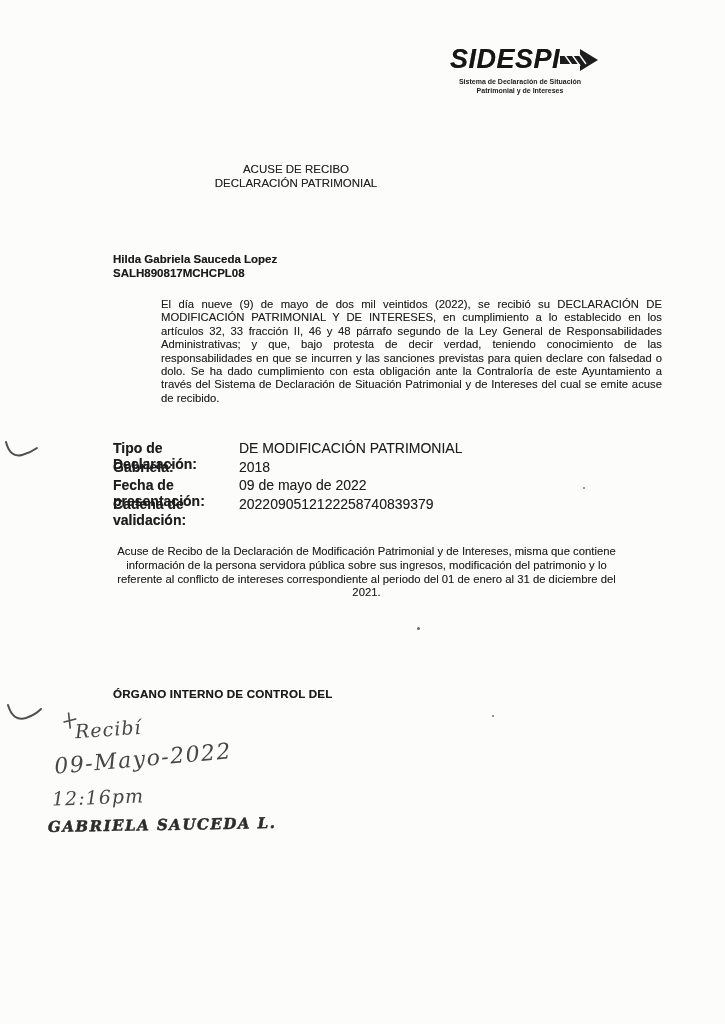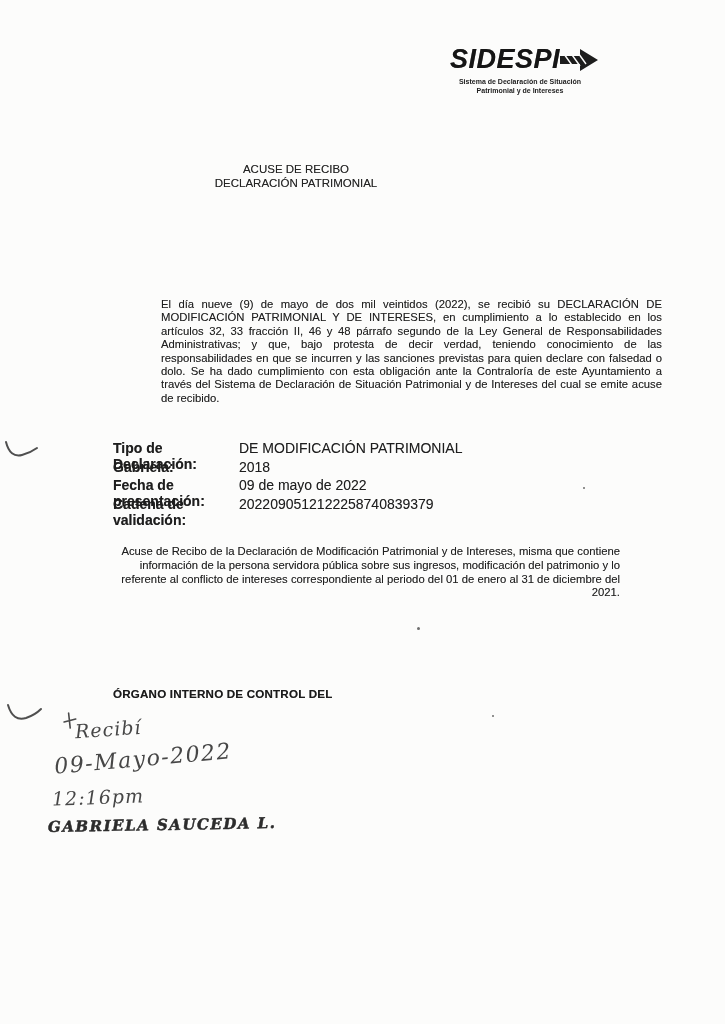--- a/index.html
+++ b/index.html
@@ -85,21 +85,21 @@
     top: 298px;
     width: 501px;
     line-height: 13.4px;
     text-align: justify;
     margin-left: 48px;
   }
   .para2 {
     top: 545px;
     width: 507px;
     line-height: 13.8px;
-    text-align: right;
+    text-align: center;
   }
 
   
   .fields {
     position: absolute;
     top: 440px;
     left: 113px;
     width: 420px;
     font-size: 14px;
     color: #1e1e1e;
@@ -205,20 +205,24 @@
       <div>Sistema de Declaración de Situación</div>
       <div>Patrimonial y de Intereses</div>
     </div>
   </div>
 
   <div class="doc-title">
     <div>ACUSE DE RECIBO</div>
     <div>DECLARACIÓN PATRIMONIAL</div>
   </div>
 
+  <div class="recipient">
+    <div>Hilda Gabriela Sauceda Lopez</div>
+    <div>SALH890817MCHCPL08</div>
+  </div>
 
   <p class="para para1">El día nueve (9) de mayo de dos mil veintidos (2022), se recibió su DECLARACIÓN DE MODIFICACIÓN PATRIMONIAL Y DE INTERESES, en cumplimiento a lo establecido en los artículos 32, 33 fracción II, 46 y 48 párrafo segundo de la Ley General de Responsabilidades Administrativas; y que, bajo protesta de decir verdad, teniendo conocimiento de las responsabilidades en que se incurren y las sanciones previstas para quien declare con falsedad o dolo. Se ha dado cumplimiento con esta obligación ante la Contraloría de este Ayuntamiento a través del Sistema de Declaración de Situación Patrimonial y de Intereses del cual se emite acuse de recibido.</p>
 
   <div class="fields">
     <div class="field-row">
       <span class="field-label">Tipo de Declaración:</span>
       <span class="field-value">DE MODIFICACIÓN PATRIMONIAL</span>
     </div>
     <div class="field-row">
       <span class="field-label">Gabriela:</span>

